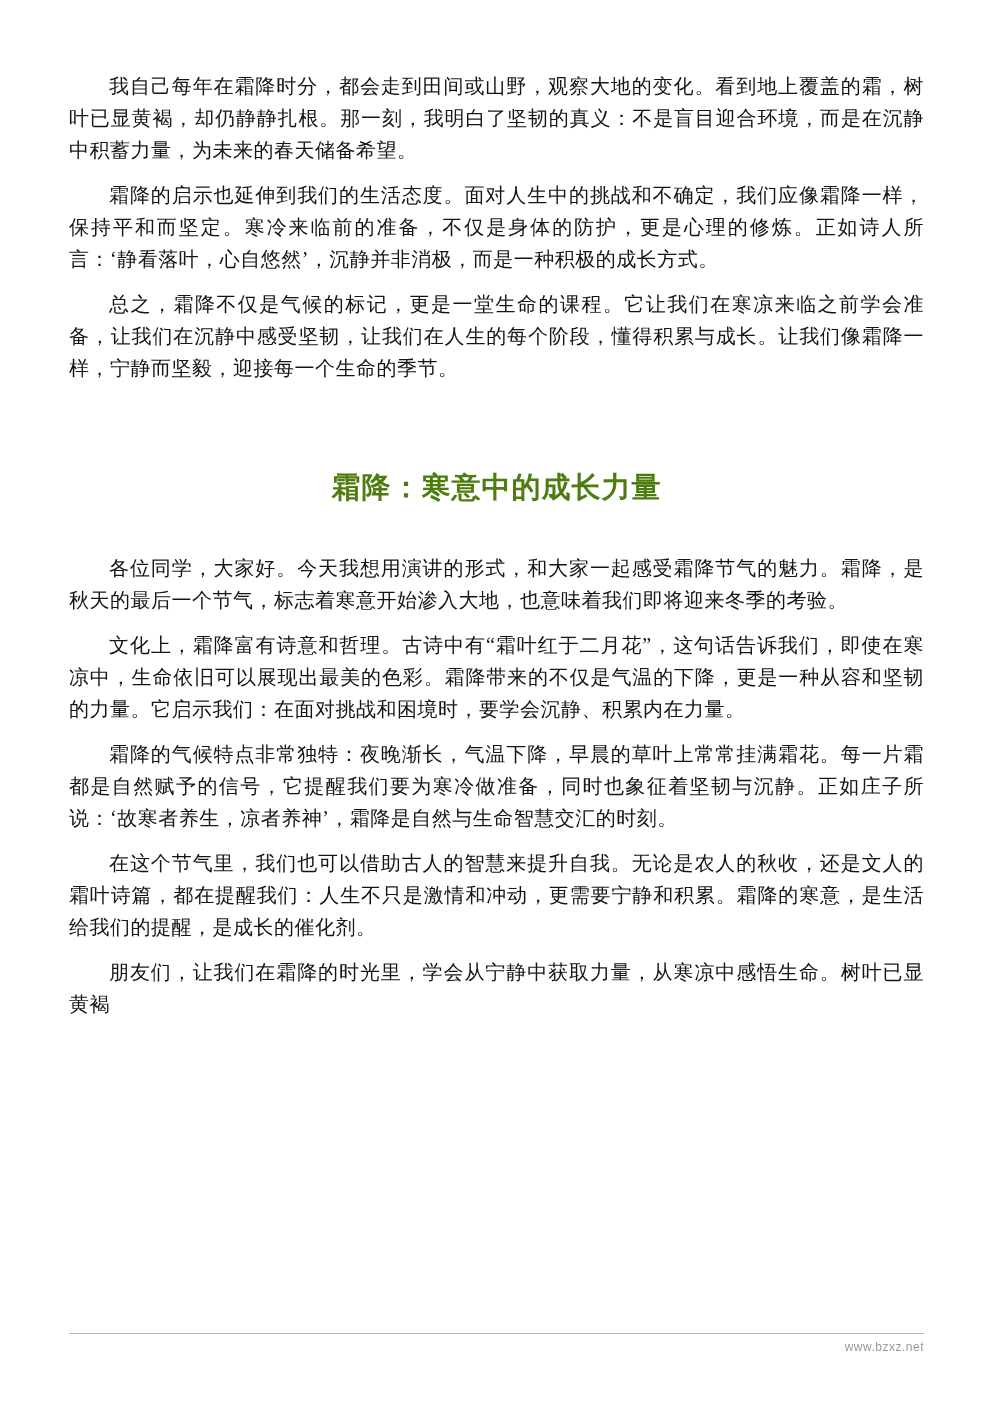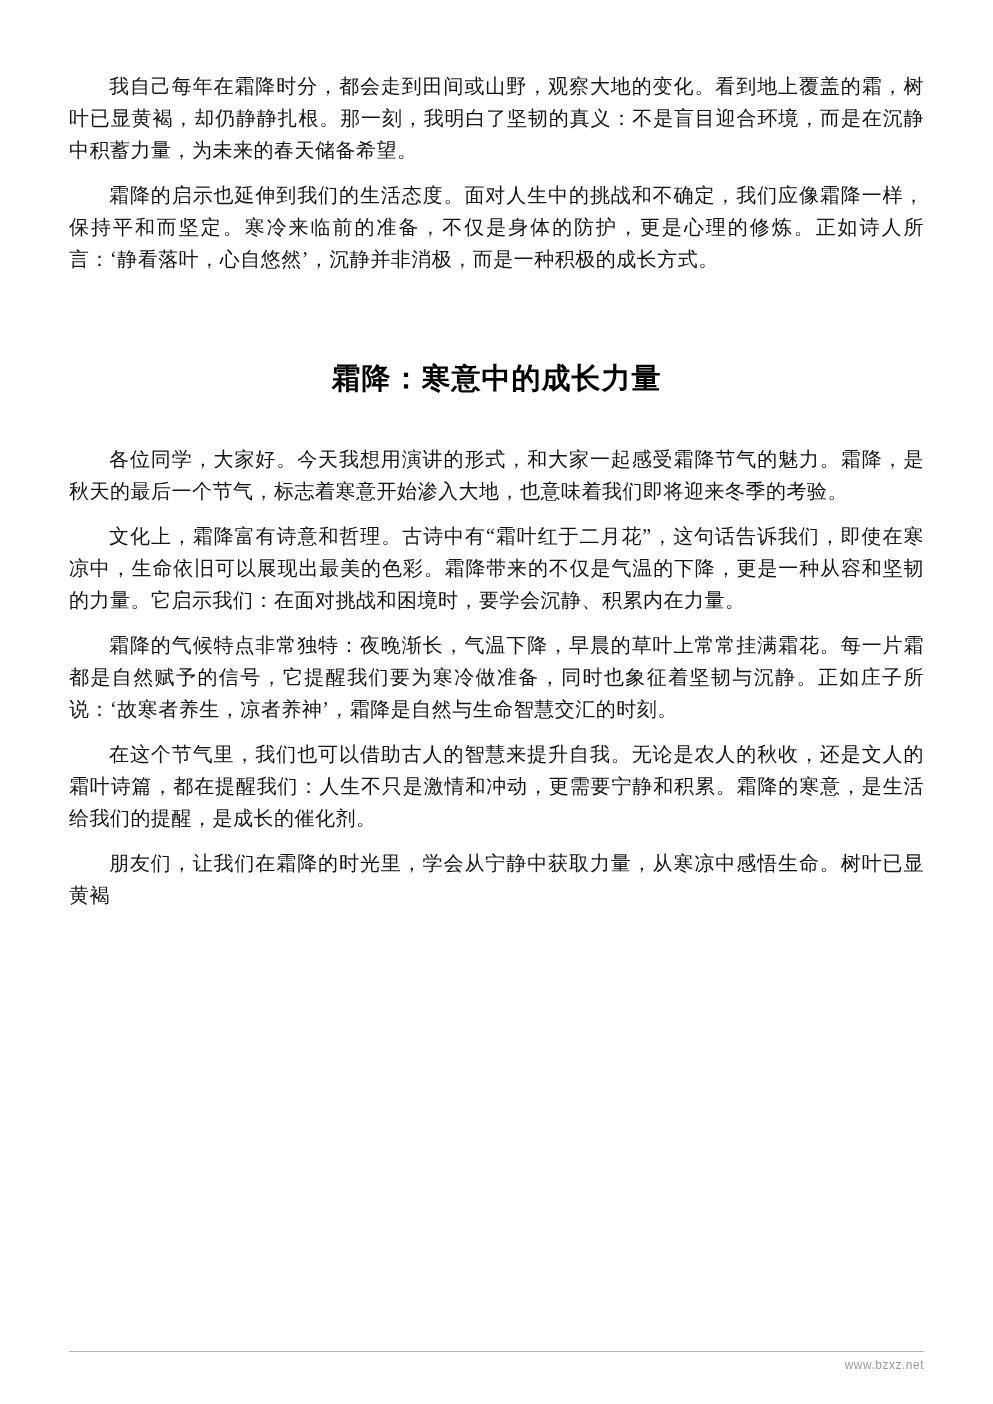--- a/index.html
+++ b/index.html
@@ -26,27 +26,27 @@
     text-align: justify;
     text-indent: 2em;
     letter-spacing: 0.5px;
   }
   h1.doc-title {
     margin: 84px 0 44px 0;
     text-align: center;
     font-size: 29px;
     font-weight: bold;
     letter-spacing: 1px;
-    color: #000000;
+    color: #4d7c0f;
   }
   .footer {
     position: absolute;
     left: 69px;
     right: 69px;
-    bottom: 32px;
+    bottom: 50px;
   }
   .footer .rule {
     border-top: 1px solid #b5b5b5;
     height: 0;
   }
   .footer .url {
     text-align: right;
     font-size: 12px;
     color: #9a9a9a;
     padding-top: 6px;
@@ -56,20 +56,21 @@
 </style>
 </head>
 <body>
 
 <div class="page">
 
   <div class="content">
 
     <p class="para">我自己每年在霜降时分，都会走到田间或山野，观察大地的变化。看到地上覆盖的霜，树叶已显黄褐，却仍静静扎根。那一刻，我明白了坚韧的真义：不是盲目迎合环境，而是在沉静中积蓄力量，为未来的春天储备希望。</p>
     <p class="para">霜降的启示也延伸到我们的生活态度。面对人生中的挑战和不确定，我们应像霜降一样，保持平和而坚定。寒冷来临前的准备，不仅是身体的防护，更是心理的修炼。正如诗人所言：‘静看落叶，心自悠然’，沉静并非消极，而是一种积极的成长方式。</p>
+    <p class="para">总之，霜降不仅是气候的标记，更是一堂生命的课程。它让我们在寒凉来临之前学会准备，让我们在沉静中感受坚韧，让我们在人生的每个阶段，懂得积累与成长。让我们像霜降一样，宁静而坚毅，迎接每一个生命的季节。</p>
 
     <h1 class="doc-title">霜降：寒意中的成长力量</h1>
 
     <p class="para">各位同学，大家好。今天我想用演讲的形式，和大家一起感受霜降节气的魅力。霜降，是秋天的最后一个节气，标志着寒意开始渗入大地，也意味着我们即将迎来冬季的考验。</p>
     <p class="para">文化上，霜降富有诗意和哲理。古诗中有“霜叶红于二月花”，这句话告诉我们，即使在寒凉中，生命依旧可以展现出最美的色彩。霜降带来的不仅是气温的下降，更是一种从容和坚韧的力量。它启示我们：在面对挑战和困境时，要学会沉静、积累内在力量。</p>
     <p class="para">霜降的气候特点非常独特：夜晚渐长，气温下降，早晨的草叶上常常挂满霜花。每一片霜都是自然赋予的信号，它提醒我们要为寒冷做准备，同时也象征着坚韧与沉静。正如庄子所说：‘故寒者养生，凉者养神’，霜降是自然与生命智慧交汇的时刻。</p>
     <p class="para">在这个节气里，我们也可以借助古人的智慧来提升自我。无论是农人的秋收，还是文人的霜叶诗篇，都在提醒我们：人生不只是激情和冲动，更需要宁静和积累。霜降的寒意，是生活给我们的提醒，是成长的催化剂。</p>
     <p class="para">朋友们，让我们在霜降的时光里，学会从宁静中获取力量，从寒凉中感悟生命。树叶已显黄褐</p>
 
   </div>

